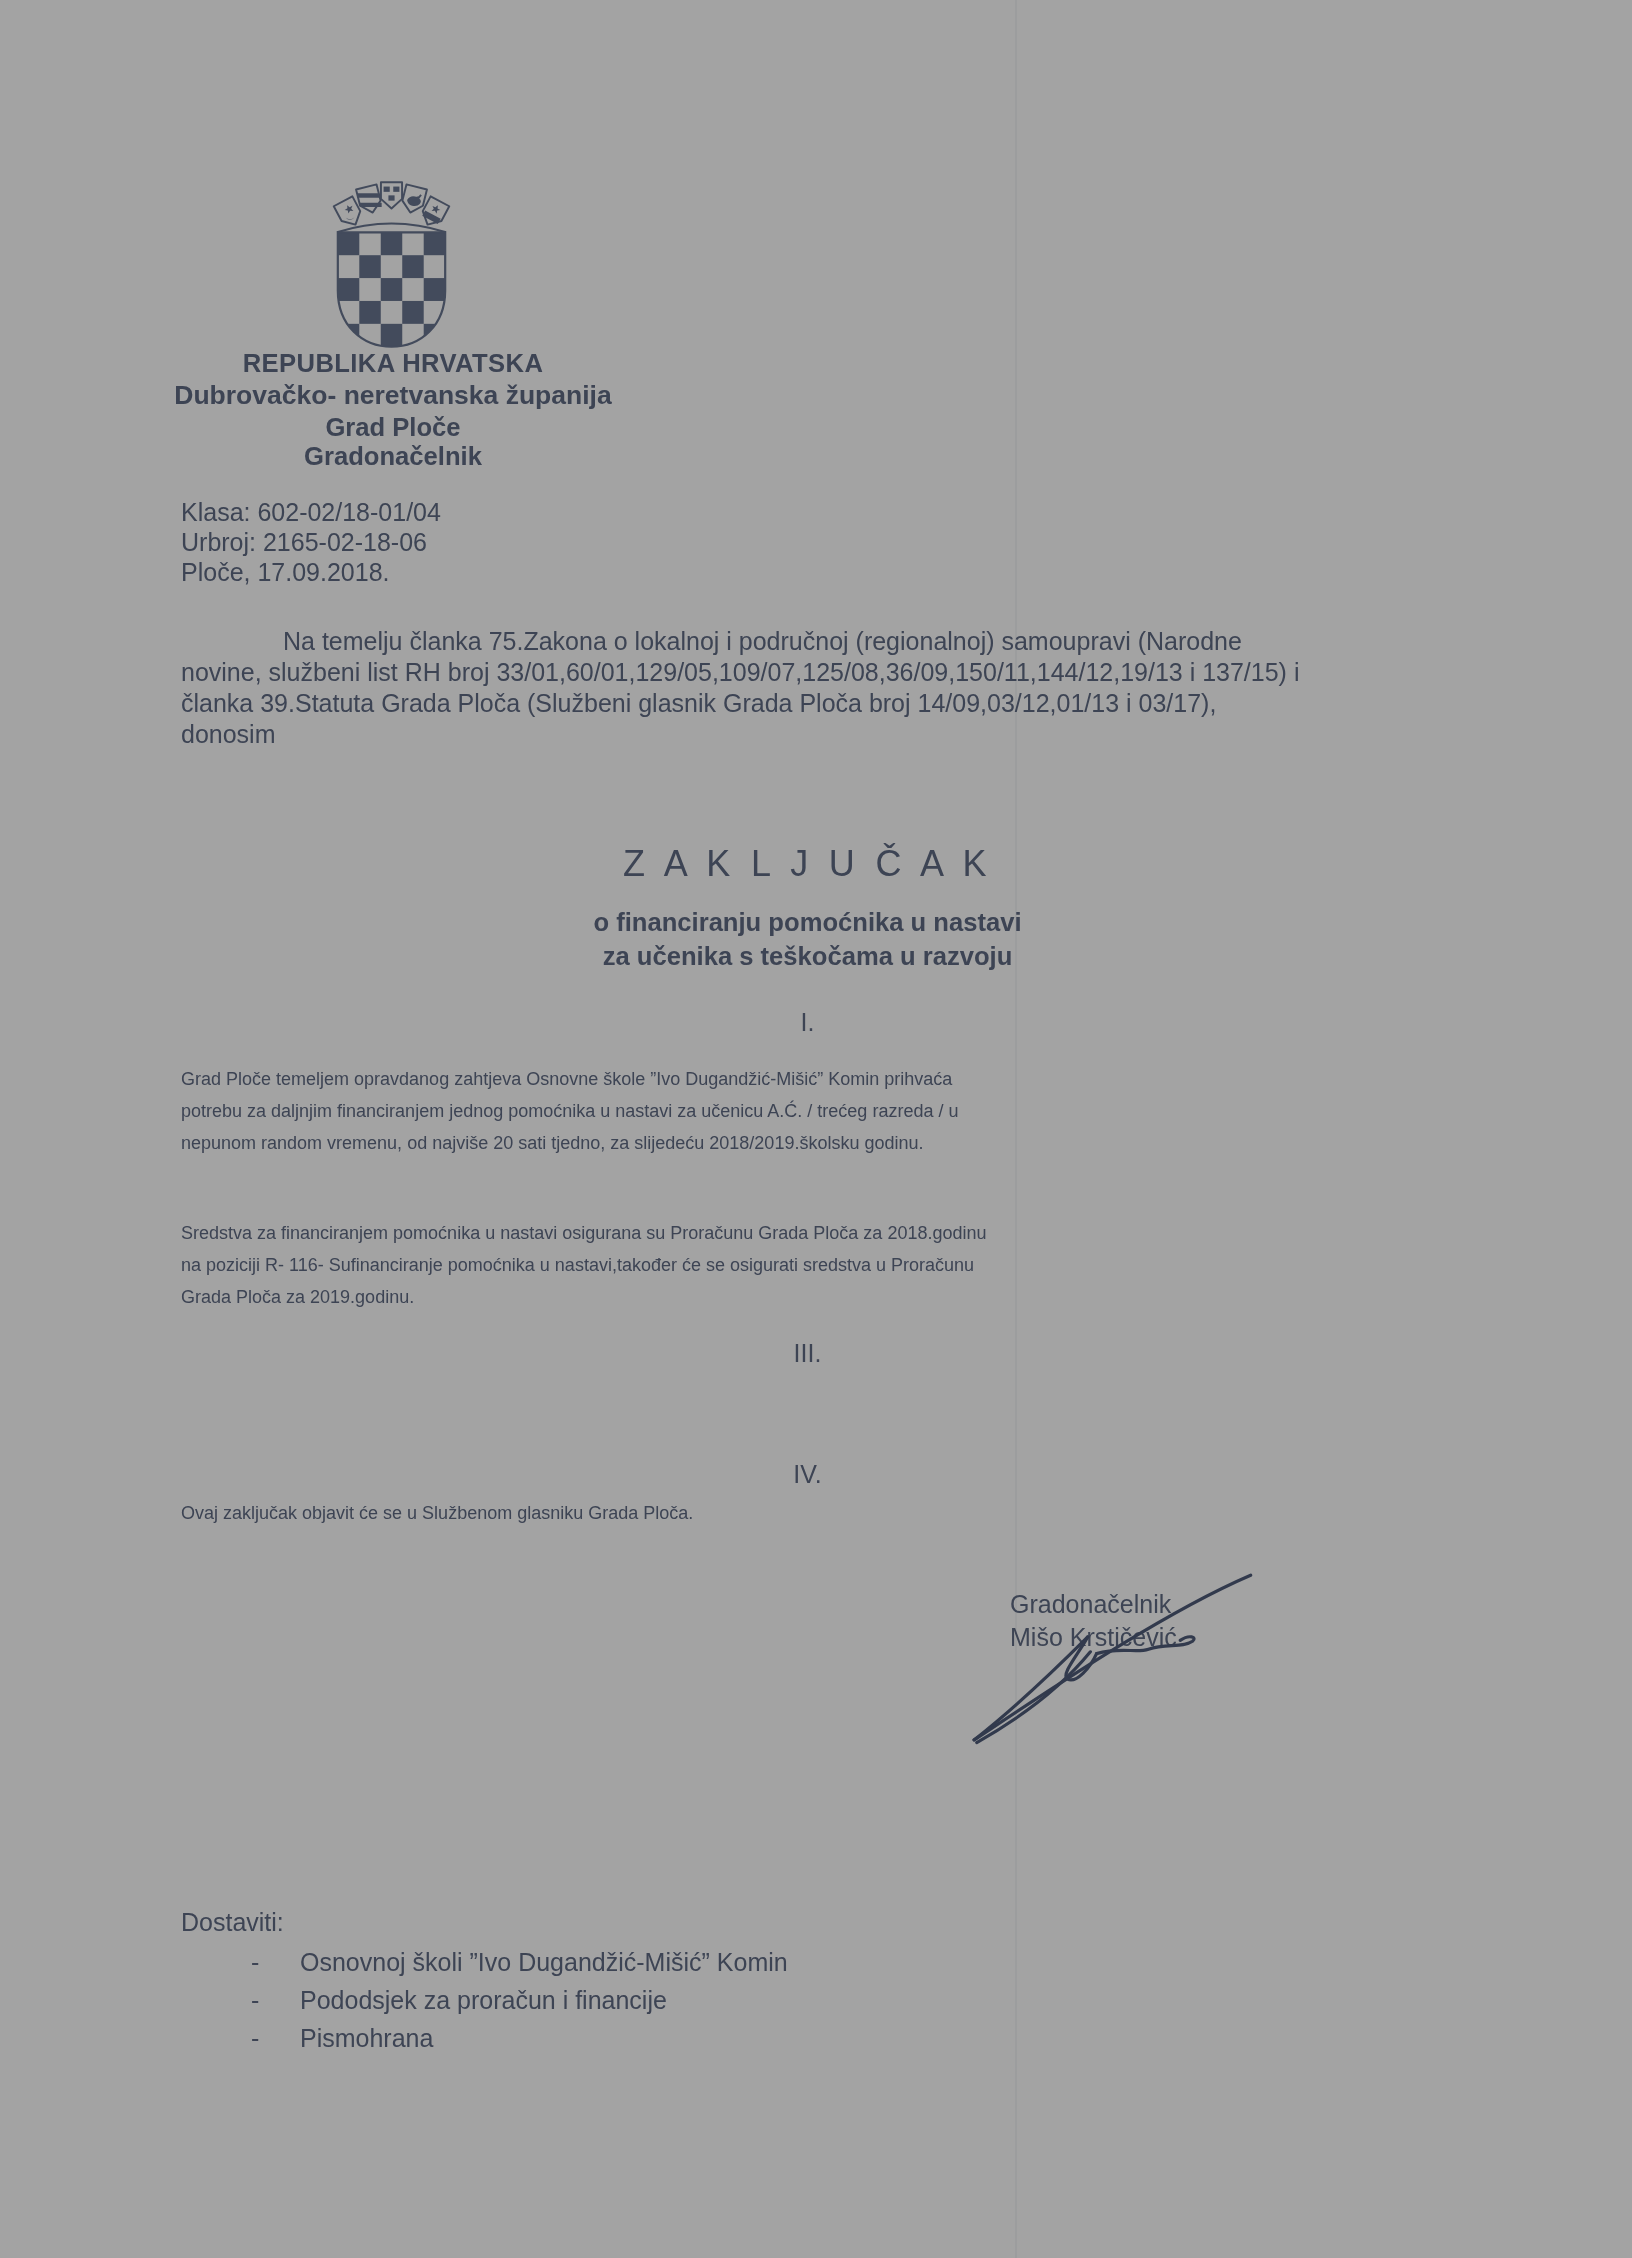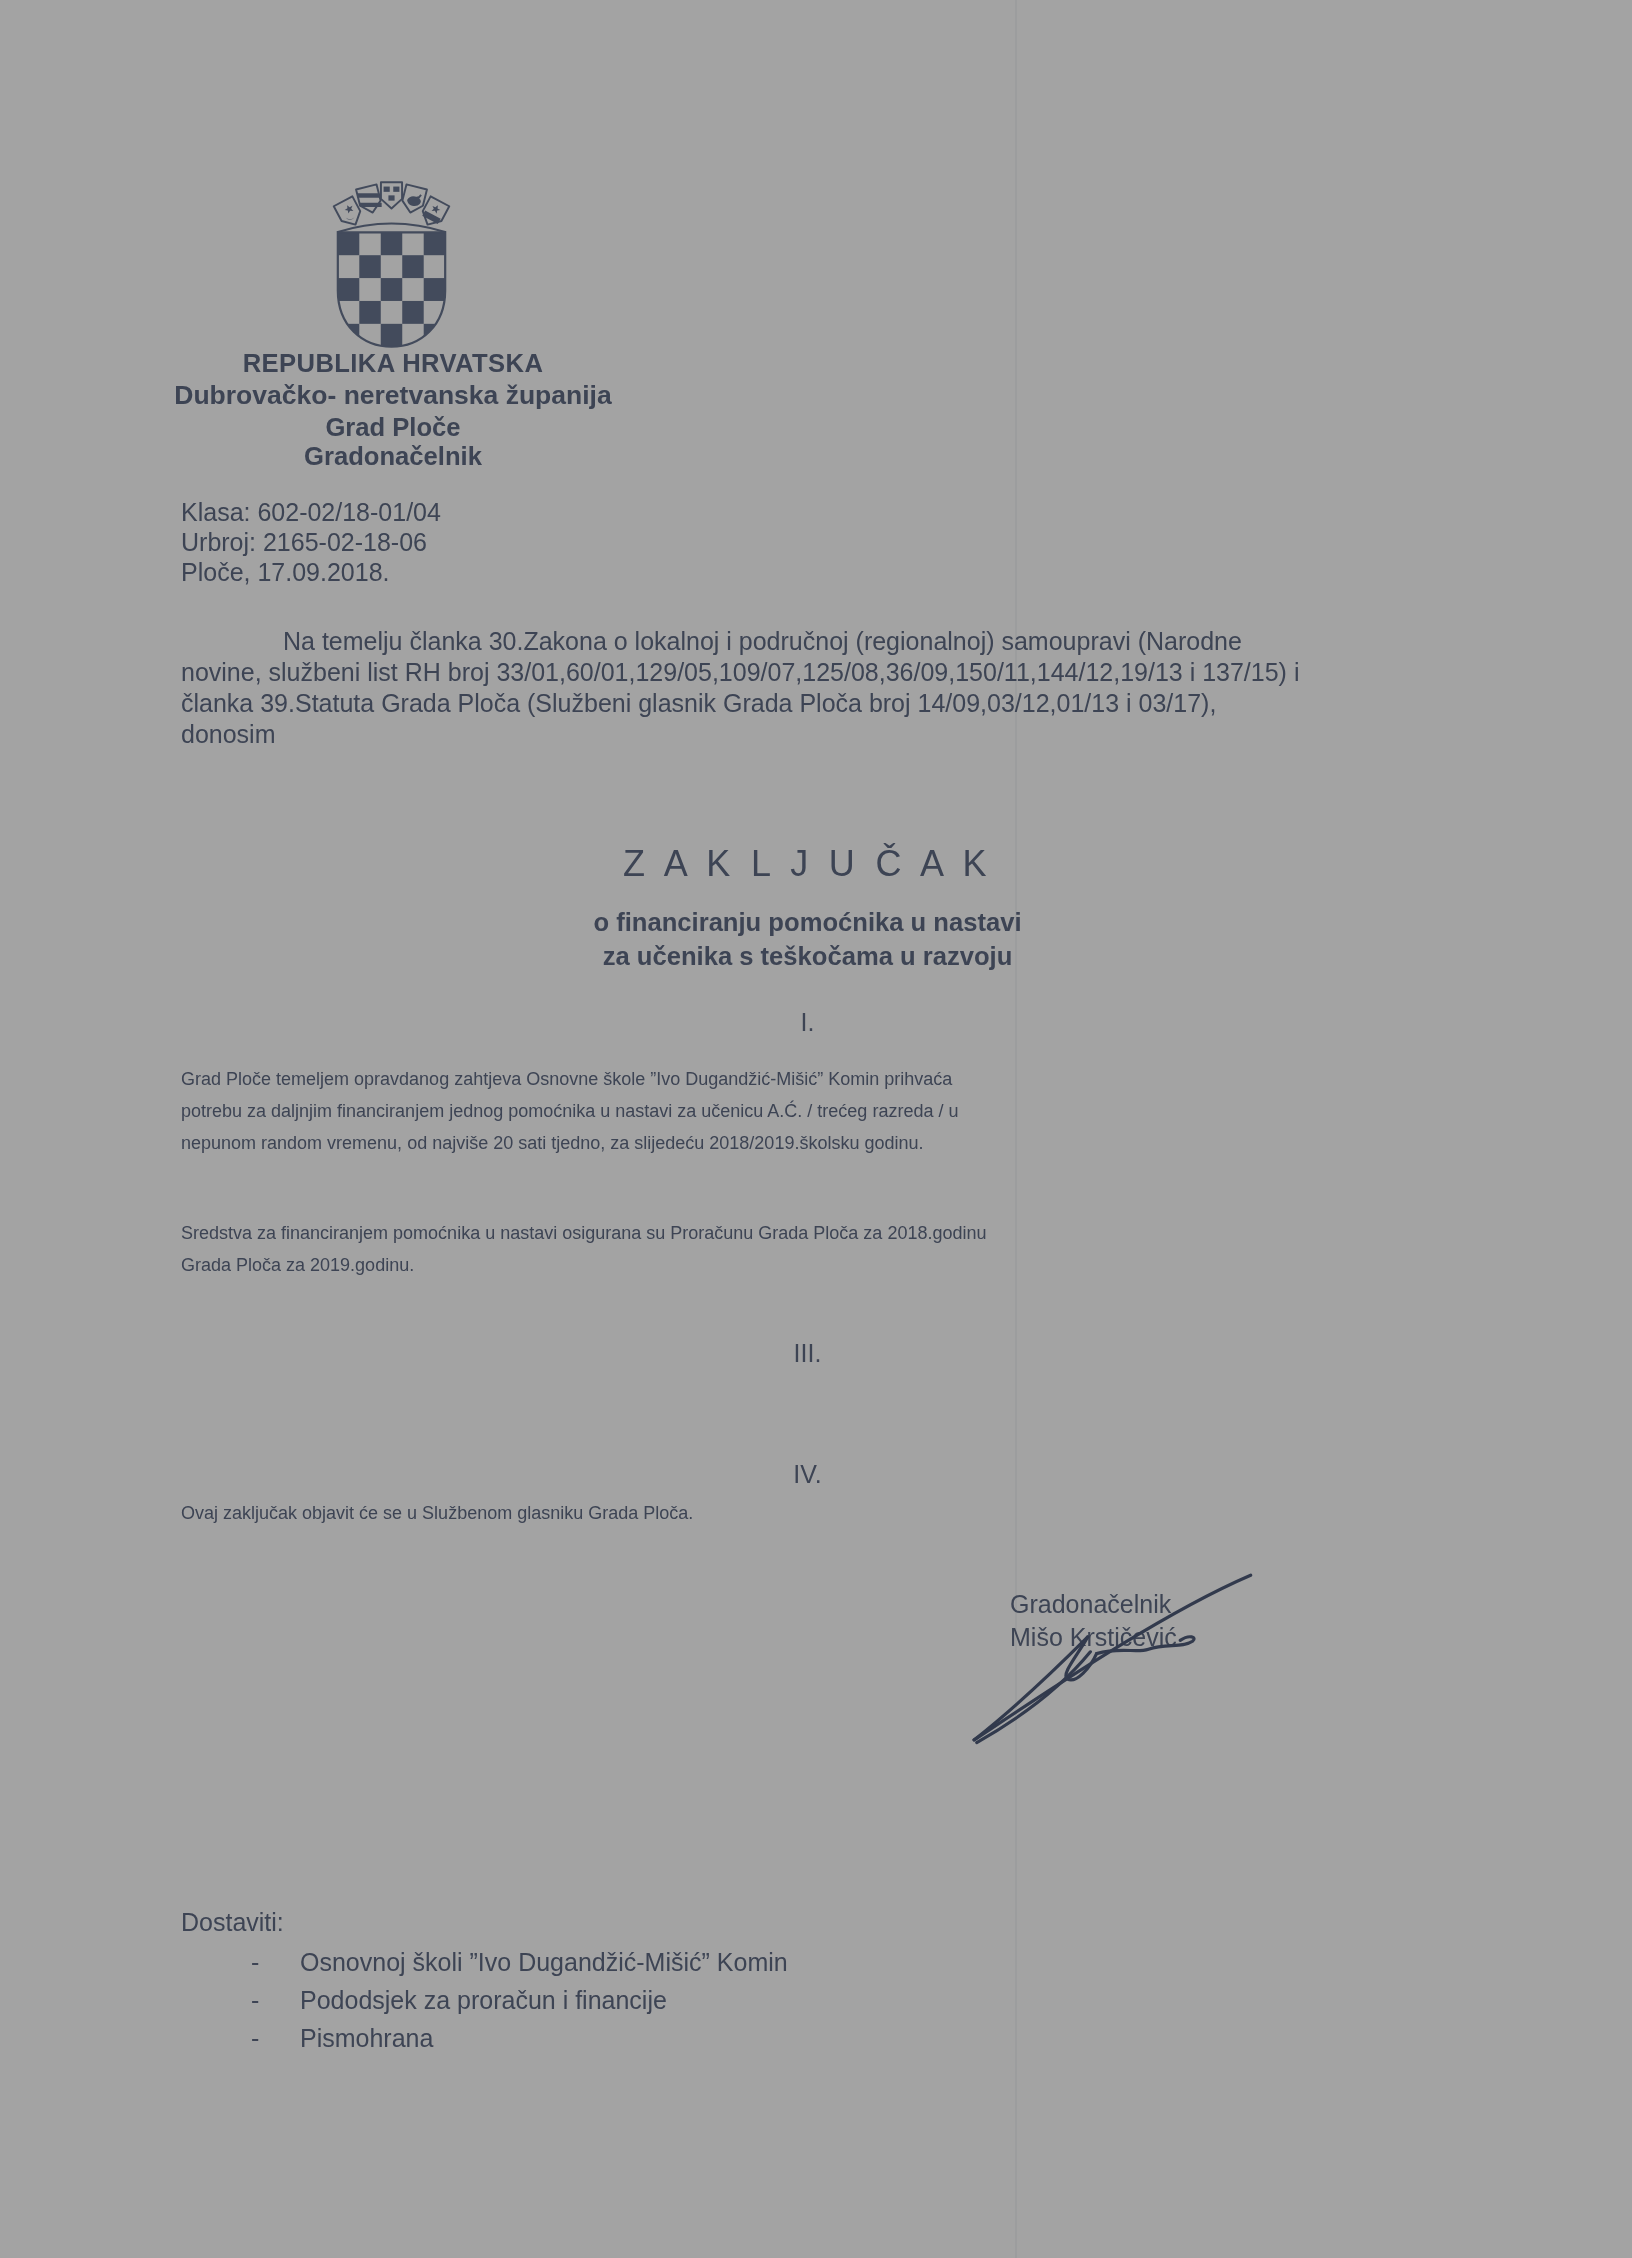--- a/index.html
+++ b/index.html
@@ -122,41 +122,42 @@
     <div class="h-office">Gradonačelnik</div>
   </div>
 
   <div class="meta-block">
     <div>Klasa: 602-02/18-01/04</div>
     <div>Urbroj: 2165-02-18-06</div>
     <div>Ploče, 17.09.2018.</div>
   </div>
 
   <div class="preamble">
-    <div class="line first">Na temelju članka 30.Zakona o lokalnoj i područnoj (regionalnoj) samoupravi (Narodne</div>
+    <div class="line first">Na temelju članka 75.Zakona o lokalnoj i područnoj (regionalnoj) samoupravi (Narodne</div>
     <div class="line">novine, službeni list RH broj 33/01,60/01,129/05,109/07,125/08,36/09,150/11,144/12,19/13 i 137/15) i</div>
     <div class="line">članka 39.Statuta Grada Ploča (Službeni glasnik Grada Ploča broj 14/09,03/12,01/13 i 03/17),</div>
     <div class="line">donosim</div>
   </div>
 
   <div class="center-col doc-title">Z A K L J U Č A K</div>
   <div class="center-col doc-subtitle">
     <div>o financiranju pomoćnika u nastavi</div>
     <div>za učenika s teškočama u razvoju</div>
   </div>
 
   <div class="center-col numeral num-1">I.</div>
   <div class="para para-1">
     <div class="line">Grad  Ploče temeljem opravdanog zahtjeva Osnovne škole ”Ivo Dugandžić-Mišić” Komin prihvaća</div>
     <div class="line">potrebu za daljnjim financiranjem  jednog pomoćnika u nastavi za učenicu A.Ć. / trećeg razreda / u</div>
     <div class="line">nepunom random vremenu, od najviše 20 sati tjedno, za slijedeću 2018/2019.školsku godinu.</div>
   </div>
 
   <div class="para para-2">
     <div class="line">Sredstva za financiranjem pomoćnika u nastavi osigurana su Proračunu Grada Ploča za 2018.godinu</div>
+    <div class="line">na poziciji R- 116- Sufinanciranje pomoćnika u nastavi,također će se osigurati sredstva u Proračunu</div>
     <div class="line">Grada Ploča za 2019.godinu.</div>
   </div>
 
   <div class="center-col numeral num-3">III.</div>
 
   <div class="center-col numeral num-4">IV.</div>
   <div class="para para-4">
     <div class="line">Ovaj zaključak  objavit  će se u Službenom glasniku Grada Ploča.</div>
   </div>
 

